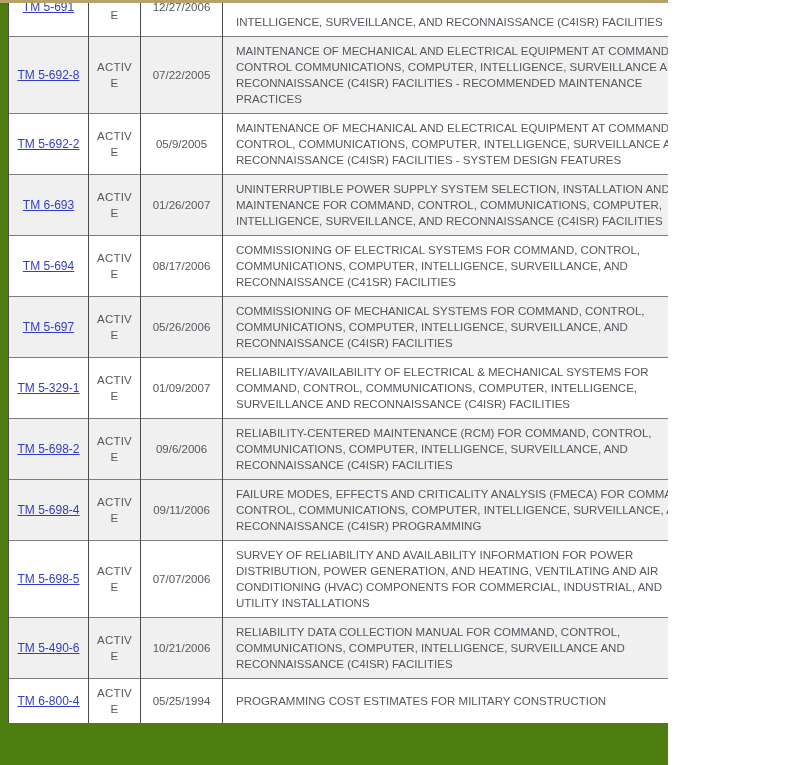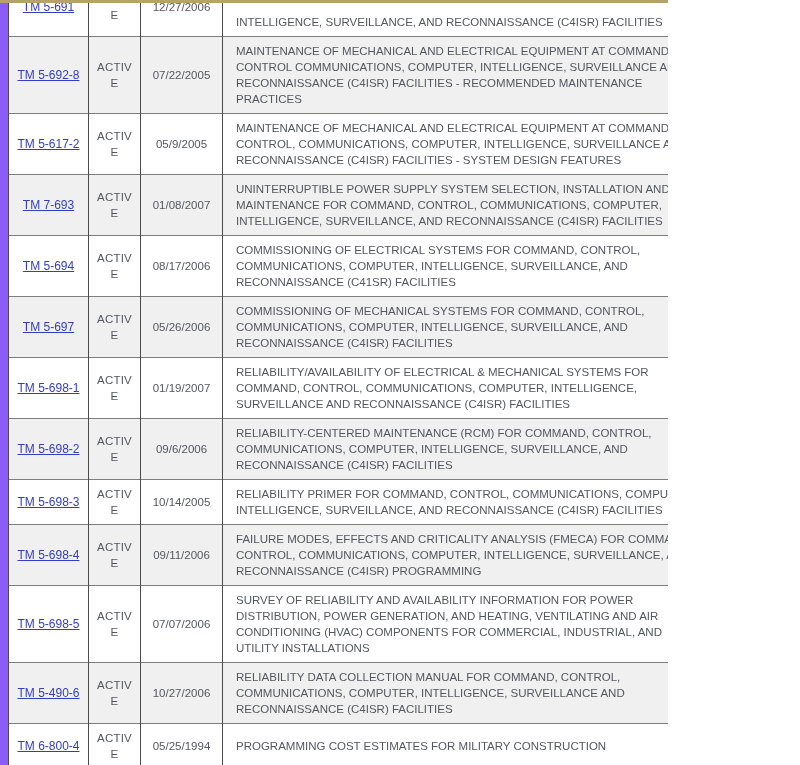--- a/index.html
+++ b/index.html
@@ -1,17 +1,17 @@
 <!DOCTYPE html>
 <html style="--accent: #b7a26b; --stripe: #f0f0f0; --link: #333dc0; --text: #54575e;"><head>
 <meta charset="utf-8">
 <style>
   html,body{margin:0;padding:0;background:#ffffff;}
   body{font-family:"Liberation Sans",sans-serif;}
-  .viewport{position:relative;width:668px;height:765px;overflow:hidden;background:#8b5cf6;}
+  .viewport{position:relative;width:668px;height:765px;overflow:hidden;background:#4d7c0f;}
   .top-strip{position:absolute;top:0;left:0;width:800px;height:3px;background:var(--accent,#b7a26b);z-index:5;}
   .table-shift{margin:-24px 0 0 8px;}
   table{border-collapse:collapse;table-layout:fixed;width:792px;color:var(--text,#54575e);}
   td{border-top:1px solid #7e7e7e;border-left:1px solid #4b4b4b;vertical-align:middle;
      font-size:11.5px;line-height:16px;padding:6px 8px;word-wrap:break-word;}
   tr{background:#ffffff;}
   tr.stripe{background:var(--stripe,#f0f0f0);}
   .c-doc{text-align:center;padding-left:3px;padding-right:3px;}
   .c-doc a{color:var(--link,#333dc0);font-size:12px;text-decoration:underline;white-space:nowrap;}
   .c-status{text-align:center;letter-spacing:.2px;}
@@ -44,86 +44,79 @@
             <td class="c-org">USACE</td>
           </tr>
           <tr class="stripe">
             <td class="c-doc"><a href="#">TM 5-692-8</a></td>
             <td class="c-status">ACTIVE</td>
             <td class="c-date">07/22/2005</td>
             <td class="c-title">MAINTENANCE OF MECHANICAL AND ELECTRICAL EQUIPMENT AT COMMAND, CONTROL COMMUNICATIONS, COMPUTER, INTELLIGENCE, SURVEILLANCE AND RECONNAISSANCE (C4ISR) FACILITIES - RECOMMENDED MAINTENANCE PRACTICES</td>
             <td class="c-org">USACE</td>
           </tr>
           <tr class="">
-            <td class="c-doc"><a href="#">TM 5-617-2</a></td>
+            <td class="c-doc"><a href="#">TM 5-692-2</a></td>
             <td class="c-status">ACTIVE</td>
             <td class="c-date">05/9/2005</td>
             <td class="c-title">MAINTENANCE OF MECHANICAL AND ELECTRICAL EQUIPMENT AT COMMAND, CONTROL, COMMUNICATIONS, COMPUTER, INTELLIGENCE, SURVEILLANCE AND RECONNAISSANCE (C4ISR) FACILITIES - SYSTEM DESIGN FEATURES</td>
             <td class="c-org">USACE</td>
           </tr>
           <tr class="stripe">
-            <td class="c-doc"><a href="#">TM 7-693</a></td>
+            <td class="c-doc"><a href="#">TM 6-693</a></td>
             <td class="c-status">ACTIVE</td>
-            <td class="c-date">01/08/2007</td>
+            <td class="c-date">01/26/2007</td>
             <td class="c-title">UNINTERRUPTIBLE POWER SUPPLY SYSTEM SELECTION, INSTALLATION AND MAINTENANCE FOR COMMAND, CONTROL, COMMUNICATIONS, COMPUTER, INTELLIGENCE, SURVEILLANCE, AND RECONNAISSANCE (C4ISR) FACILITIES</td>
             <td class="c-org">USACE</td>
           </tr>
           <tr class="">
             <td class="c-doc"><a href="#">TM 5-694</a></td>
             <td class="c-status">ACTIVE</td>
             <td class="c-date">08/17/2006</td>
             <td class="c-title">COMMISSIONING OF ELECTRICAL SYSTEMS FOR COMMAND, CONTROL, COMMUNICATIONS, COMPUTER, INTELLIGENCE, SURVEILLANCE, AND RECONNAISSANCE (C41SR) FACILITIES</td>
             <td class="c-org">USACE</td>
           </tr>
           <tr class="stripe">
             <td class="c-doc"><a href="#">TM 5-697</a></td>
             <td class="c-status">ACTIVE</td>
             <td class="c-date">05/26/2006</td>
             <td class="c-title">COMMISSIONING OF MECHANICAL SYSTEMS FOR COMMAND, CONTROL, COMMUNICATIONS, COMPUTER, INTELLIGENCE, SURVEILLANCE, AND RECONNAISSANCE (C4ISR) FACILITIES</td>
             <td class="c-org">USACE</td>
           </tr>
           <tr class="">
-            <td class="c-doc"><a href="#">TM 5-698-1</a></td>
+            <td class="c-doc"><a href="#">TM 5-329-1</a></td>
             <td class="c-status">ACTIVE</td>
-            <td class="c-date">01/19/2007</td>
+            <td class="c-date">01/09/2007</td>
             <td class="c-title">RELIABILITY/AVAILABILITY OF ELECTRICAL &amp; MECHANICAL SYSTEMS FOR COMMAND, CONTROL, COMMUNICATIONS, COMPUTER, INTELLIGENCE, SURVEILLANCE AND RECONNAISSANCE (C4ISR) FACILITIES</td>
             <td class="c-org">USACE</td>
           </tr>
           <tr class="stripe">
             <td class="c-doc"><a href="#">TM 5-698-2</a></td>
             <td class="c-status">ACTIVE</td>
             <td class="c-date">09/6/2006</td>
             <td class="c-title">RELIABILITY-CENTERED MAINTENANCE (RCM) FOR COMMAND, CONTROL, COMMUNICATIONS, COMPUTER, INTELLIGENCE, SURVEILLANCE, AND RECONNAISSANCE (C4ISR) FACILITIES</td>
-            <td class="c-org">USACE</td>
-          </tr>
-          <tr class="">
-            <td class="c-doc"><a href="#">TM 5-698-3</a></td>
-            <td class="c-status">ACTIVE</td>
-            <td class="c-date">10/14/2005</td>
-            <td class="c-title">RELIABILITY PRIMER FOR COMMAND, CONTROL, COMMUNICATIONS, COMPUTER, INTELLIGENCE, SURVEILLANCE, AND RECONNAISSANCE (C4ISR) FACILITIES</td>
             <td class="c-org">USACE</td>
           </tr>
           <tr class="stripe">
             <td class="c-doc"><a href="#">TM 5-698-4</a></td>
             <td class="c-status">ACTIVE</td>
             <td class="c-date">09/11/2006</td>
             <td class="c-title">FAILURE MODES, EFFECTS AND CRITICALITY ANALYSIS (FMECA) FOR COMMAND, CONTROL, COMMUNICATIONS, COMPUTER, INTELLIGENCE, SURVEILLANCE, AND RECONNAISSANCE (C4ISR) PROGRAMMING</td>
             <td class="c-org">USACE</td>
           </tr>
           <tr class="">
             <td class="c-doc"><a href="#">TM 5-698-5</a></td>
             <td class="c-status">ACTIVE</td>
             <td class="c-date">07/07/2006</td>
             <td class="c-title">SURVEY OF RELIABILITY AND AVAILABILITY INFORMATION FOR POWER DISTRIBUTION, POWER GENERATION, AND HEATING, VENTILATING AND AIR CONDITIONING (HVAC) COMPONENTS FOR COMMERCIAL, INDUSTRIAL, AND UTILITY INSTALLATIONS</td>
             <td class="c-org">USACE</td>
           </tr>
           <tr class="stripe">
             <td class="c-doc"><a href="#">TM 5-490-6</a></td>
             <td class="c-status">ACTIVE</td>
-            <td class="c-date">10/27/2006</td>
+            <td class="c-date">10/21/2006</td>
             <td class="c-title">RELIABILITY DATA COLLECTION MANUAL FOR COMMAND, CONTROL, COMMUNICATIONS, COMPUTER, INTELLIGENCE, SURVEILLANCE AND RECONNAISSANCE (C4ISR) FACILITIES</td>
             <td class="c-org">USACE</td>
           </tr>
           <tr class="">
             <td class="c-doc"><a href="#">TM 6-800-4</a></td>
             <td class="c-status">ACTIVE</td>
             <td class="c-date">05/25/1994</td>
             <td class="c-title">PROGRAMMING COST ESTIMATES FOR MILITARY CONSTRUCTION</td>
             <td class="c-org">USACE</td>
           </tr>

